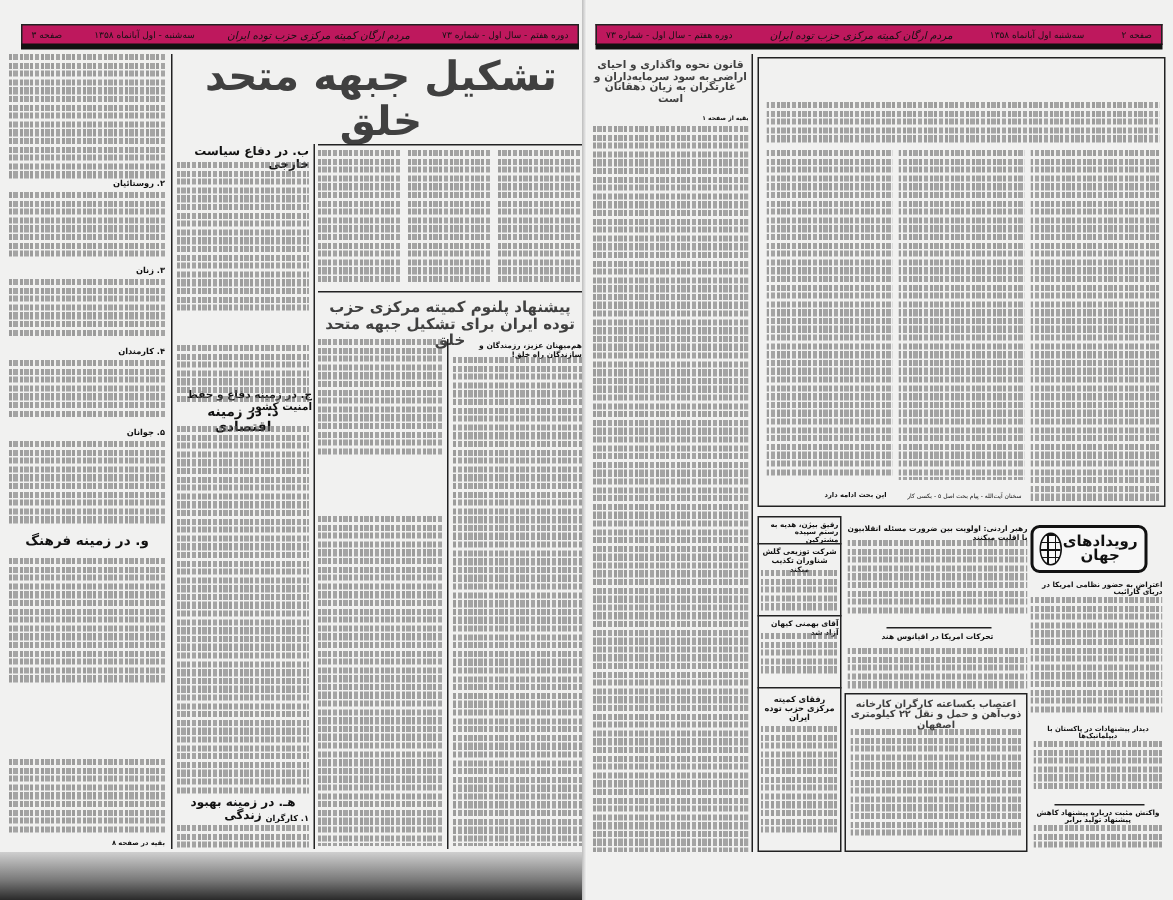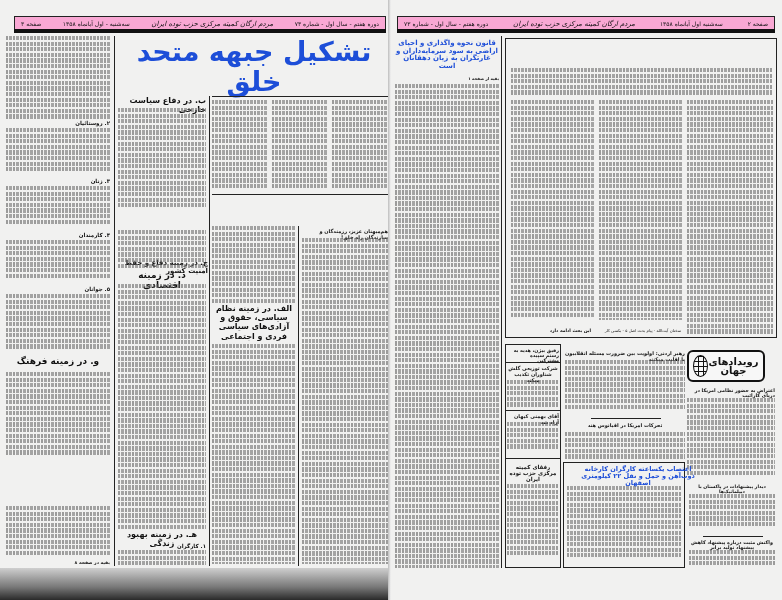--- a/index.html
+++ b/index.html
@@ -5,27 +5,27 @@
   * { box-sizing: border-box; margin: 0; padding: 0; }
   html, body { width: 782px; height: 600px; overflow: hidden; background: #d9d9d9; }
   body { font-family: "DejaVu Sans", sans-serif; color: #111; position: relative; }
   .spread { position: absolute; left: 0; top: 0; width: 782px; height: 600px; background: #ececec; }
   .page { position: absolute; top: 0; height: 600px; background: #f1f1f0; overflow: hidden; }
   .page.left { left: 0; width: 391px; }
   .page.right { left: 391px; width: 391px; }
   .gutter { position: absolute; left: 388px; top: 0; width: 6px; height: 600px; background: linear-gradient(90deg,#bdbdbd,#f4f4f4,#bdbdbd); }
   .bottom-shadow { position: absolute; left: 0; top: 568px; width: 391px; height: 32px; background: linear-gradient(180deg,#cfcfcf,#777 60%,#2a2a2a); }
 
-  .masthead { position: absolute; top: 16px; height: 14px; border: 1px solid #222; border-bottom: none; display: flex; align-items: center; justify-content: space-between; padding: 0 6px; font-size: 6px; direction: rtl; background: #f9a8d4; }
+  .masthead { position: absolute; top: 16px; height: 14px; border: 1px solid #222; border-bottom: none; display: flex; align-items: center; justify-content: space-between; padding: 0 6px; font-size: 6px; direction: rtl; background: #be185d; }
   .masthead-bar { position: absolute; top: 29px; height: 4px; background: #111; }
   .mh-center { font-style: italic; font-family: "DejaVu Serif", serif; font-size: 7px; }
   .vrule { position: absolute; width: 1px; background: #222; }
   .hrule { position: absolute; height: 1px; background: #222; }
 
-  .headline { position: absolute; font-family: "DejaVu Sans", sans-serif; font-weight: bold; direction: rtl; text-align: center; line-height: 1.1; color: #1d4ed8; }
+  .headline { position: absolute; font-family: "DejaVu Sans", sans-serif; font-weight: bold; direction: rtl; text-align: center; line-height: 1.1; color: #404040; }
   .subhead { position: absolute; font-weight: bold; direction: rtl; text-align: right; color: #111; line-height: 1.15; }
   .boxed { position: absolute; border: 1px solid #222; }
 
   .text-block { position: absolute; direction: rtl; text-align: justify; font-size: 3.4px; line-height: 4.3px; color: #3a3a3a; overflow: hidden; }
   .text-block .ln { display: block; height: 4.3px; background: repeating-linear-gradient(90deg,#555 0 2px,transparent 2px 3px,#666 3px 6px,transparent 6px 7px); opacity: .55; margin-bottom: 1.3px; }
 
   .globe-logo { position: absolute; border: 2px solid #111; border-radius: 6px; display: flex; align-items: center; justify-content: space-between; padding: 2px 4px; direction: rtl; background: #f7f7f7; }
   .globe-logo .g-text { font-weight: bold; font-size: 10px; line-height: 9px; text-align: center; }
   .globe { width: 22px; height: 22px; border: 1.5px solid #111; border-radius: 50%; position: relative; background:
       radial-gradient(circle, transparent 55%, transparent 56%),
@@ -279,39 +279,39 @@
         <span class="ln"></span>
         <span class="ln"></span>
         <span class="ln"></span>
         <span class="ln"></span>
         <span class="ln"></span>
         <span class="ln"></span>
         <span class="ln"></span>
     </div>
 
     <div class="hrule" style="left:212px;top:194px;width:176px;"></div>
+    <div class="headline" style="left:212px;top:200px;width:176px;font-size:10px;">پیشنهاد پلنوم کمیته مرکزی حزب توده ایران برای تشکیل جبهه متحد خلق</div>
     <div class="small-bold" style="left:300px;top:228px;width:88px;font-size:5px;">هم‌میهنان عزیز، رزمندگان و سازندگان راه خلق!</div>
 
     <div class="text-block" style="left:212px;top:226px;width:84px;height:80px;">
       <span class="ln"></span>
         <span class="ln"></span>
         <span class="ln"></span>
         <span class="ln"></span>
         <span class="ln"></span>
         <span class="ln"></span>
         <span class="ln"></span>
         <span class="ln"></span>
         <span class="ln"></span>
         <span class="ln"></span>
         <span class="ln"></span>
         <span class="ln"></span>
         <span class="ln"></span>
         <span class="ln"></span>
     </div>
-    <div class="subhead" style="left:212px;top:304px;width:84px;font-size:8px;text-align:center;">الف. در زمینه نظام سیاسی، حقوق و آزادی‌های سیاسی فردی و اجتماعی</div>
     <div class="text-block" style="left:212px;top:344px;width:84px;height:220px;">
       <span class="ln"></span>
         <span class="ln"></span>
         <span class="ln"></span>
         <span class="ln"></span>
         <span class="ln"></span>
         <span class="ln"></span>
         <span class="ln"></span>
         <span class="ln"></span>
         <span class="ln"></span>
@@ -731,21 +731,21 @@
         <span class="ln"></span>
         <span class="ln"></span>
         <span class="ln"></span>
         <span class="ln"></span>
         <span class="ln"></span>
         <span class="ln"></span>
         <span class="ln"></span>
       </div>
 
     <div class="boxed" style="left:172px;top:462px;width:122px;height:106px;"></div>
-    <div class="headline" style="left:188px;top:466px;width:118px;font-size:6.5px;">اعتصاب یکساعته کارگران کارخانه ذوب‌آهن و حمل و نقل ۲۲ کیلومتری اصفهان</div>
+    <div class="headline" style="left:174px;top:466px;width:118px;font-size:6.5px;">اعتصاب یکساعته کارگران کارخانه ذوب‌آهن و حمل و نقل ۲۲ کیلومتری اصفهان</div>
     <div class="text-block" style="left:176px;top:486px;width:114px;height:78px;">
         <span class="ln"></span>
         <span class="ln"></span>
         <span class="ln"></span>
         <span class="ln"></span>
         <span class="ln"></span>
         <span class="ln"></span>
         <span class="ln"></span>
         <span class="ln"></span>
         <span class="ln"></span>

